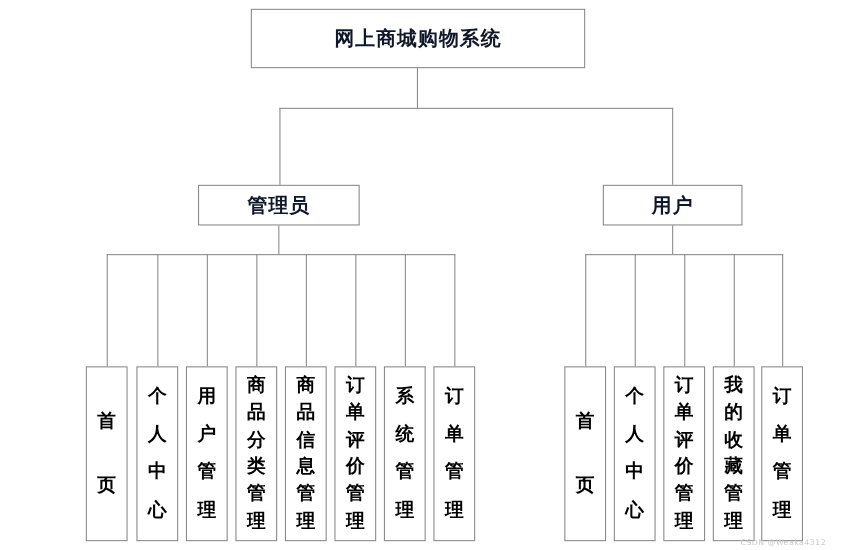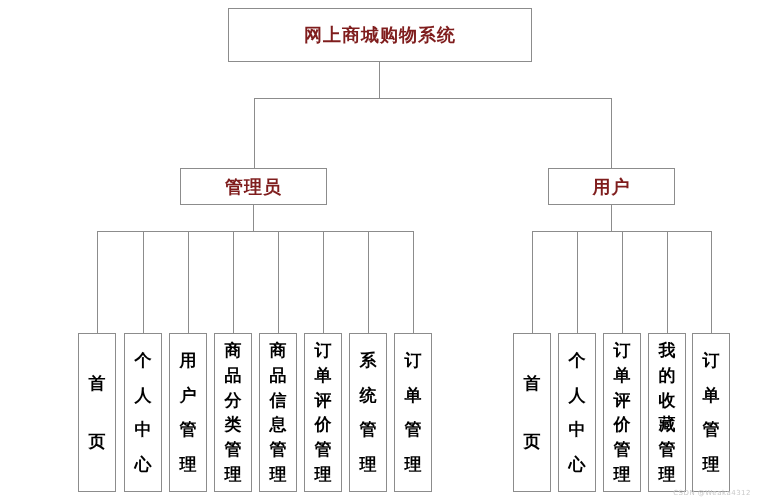--- a/index.html
+++ b/index.html
@@ -13,21 +13,21 @@
     overflow: hidden;
   }
   .box {
     position: absolute;
     border: 1px solid #8c8c8c;
     background: #ffffff;
     display: flex;
     align-items: center;
     justify-content: center;
     font-weight: bold;
-    color: #7f1d1d;
+    color: #0f172a;
   }
   .root-box  { left: 228px; top: 8px;  width: 304px; height: 54px; font-size: 18px; letter-spacing: 1px; }
   .admin-box { left: 180px; top: 168px; width: 147px; height: 37px; font-size: 18px; letter-spacing: 1px; }
   .user-box  { left: 548px; top: 168px; width: 127px; height: 37px; font-size: 18px; letter-spacing: 1px; }
   .line { position: absolute; background: #8c8c8c; }
   .leaf {
     position: absolute;
     top: 333px;
     width: 38px;
     height: 159px;

